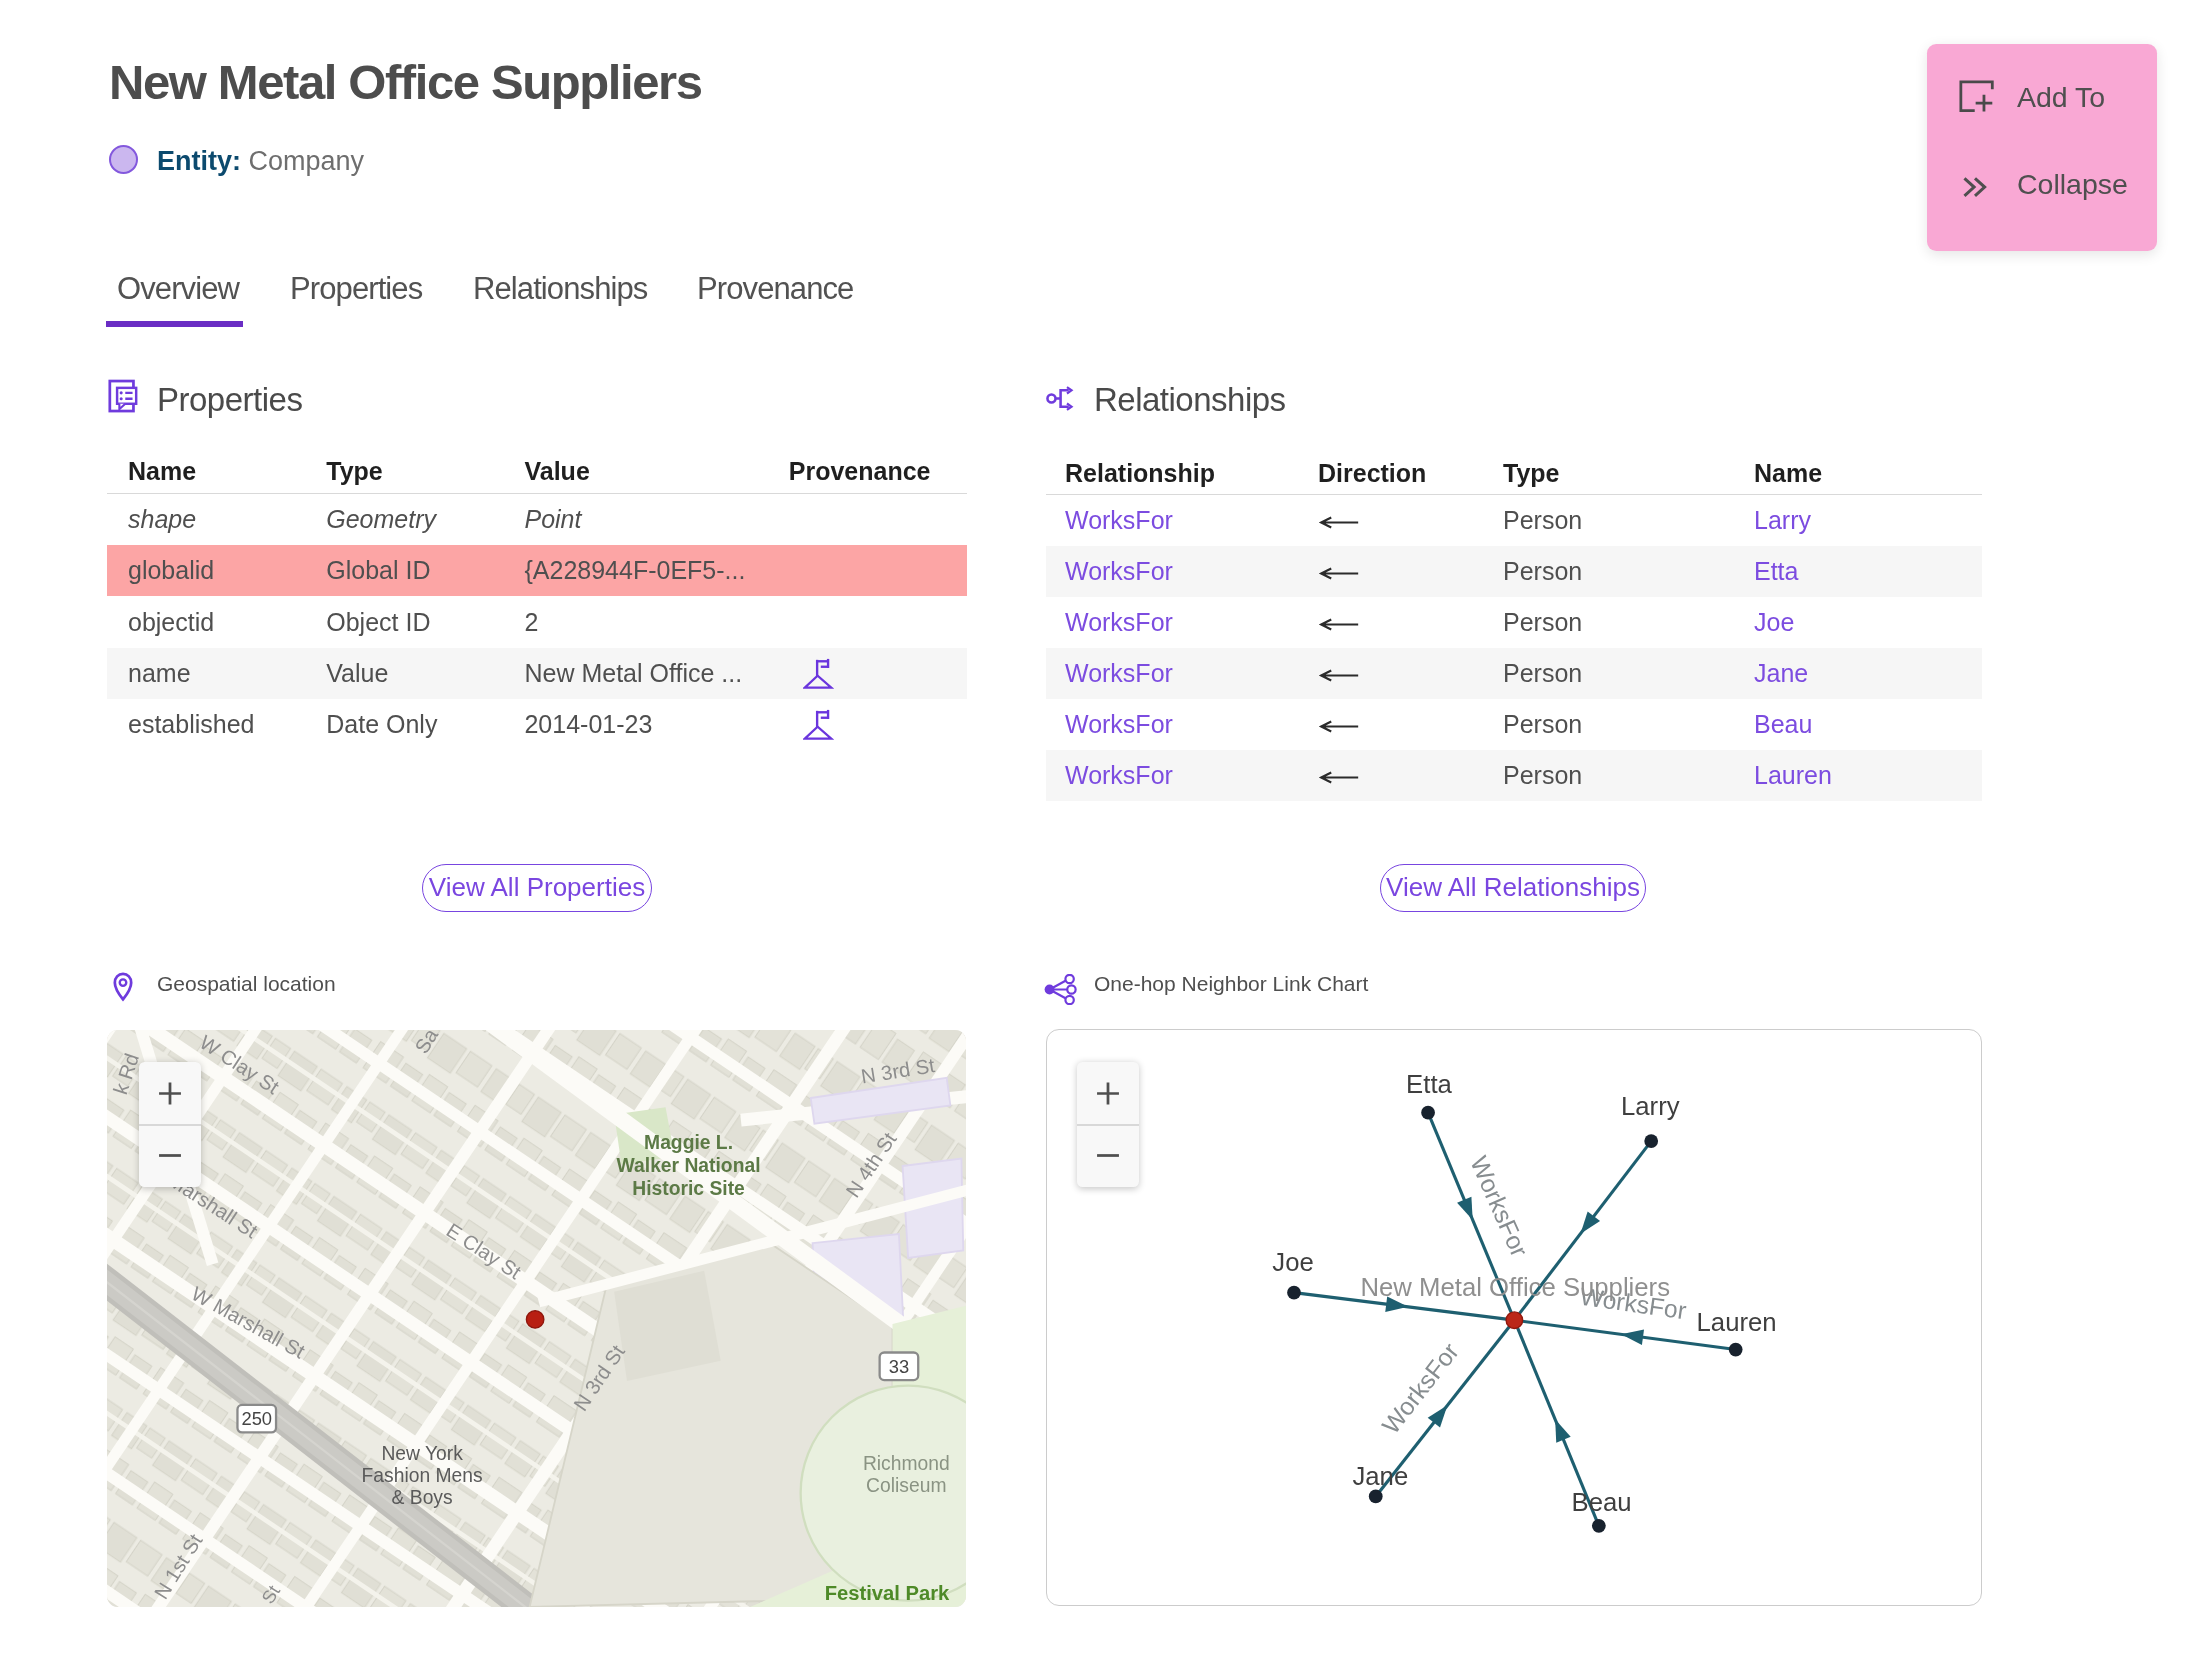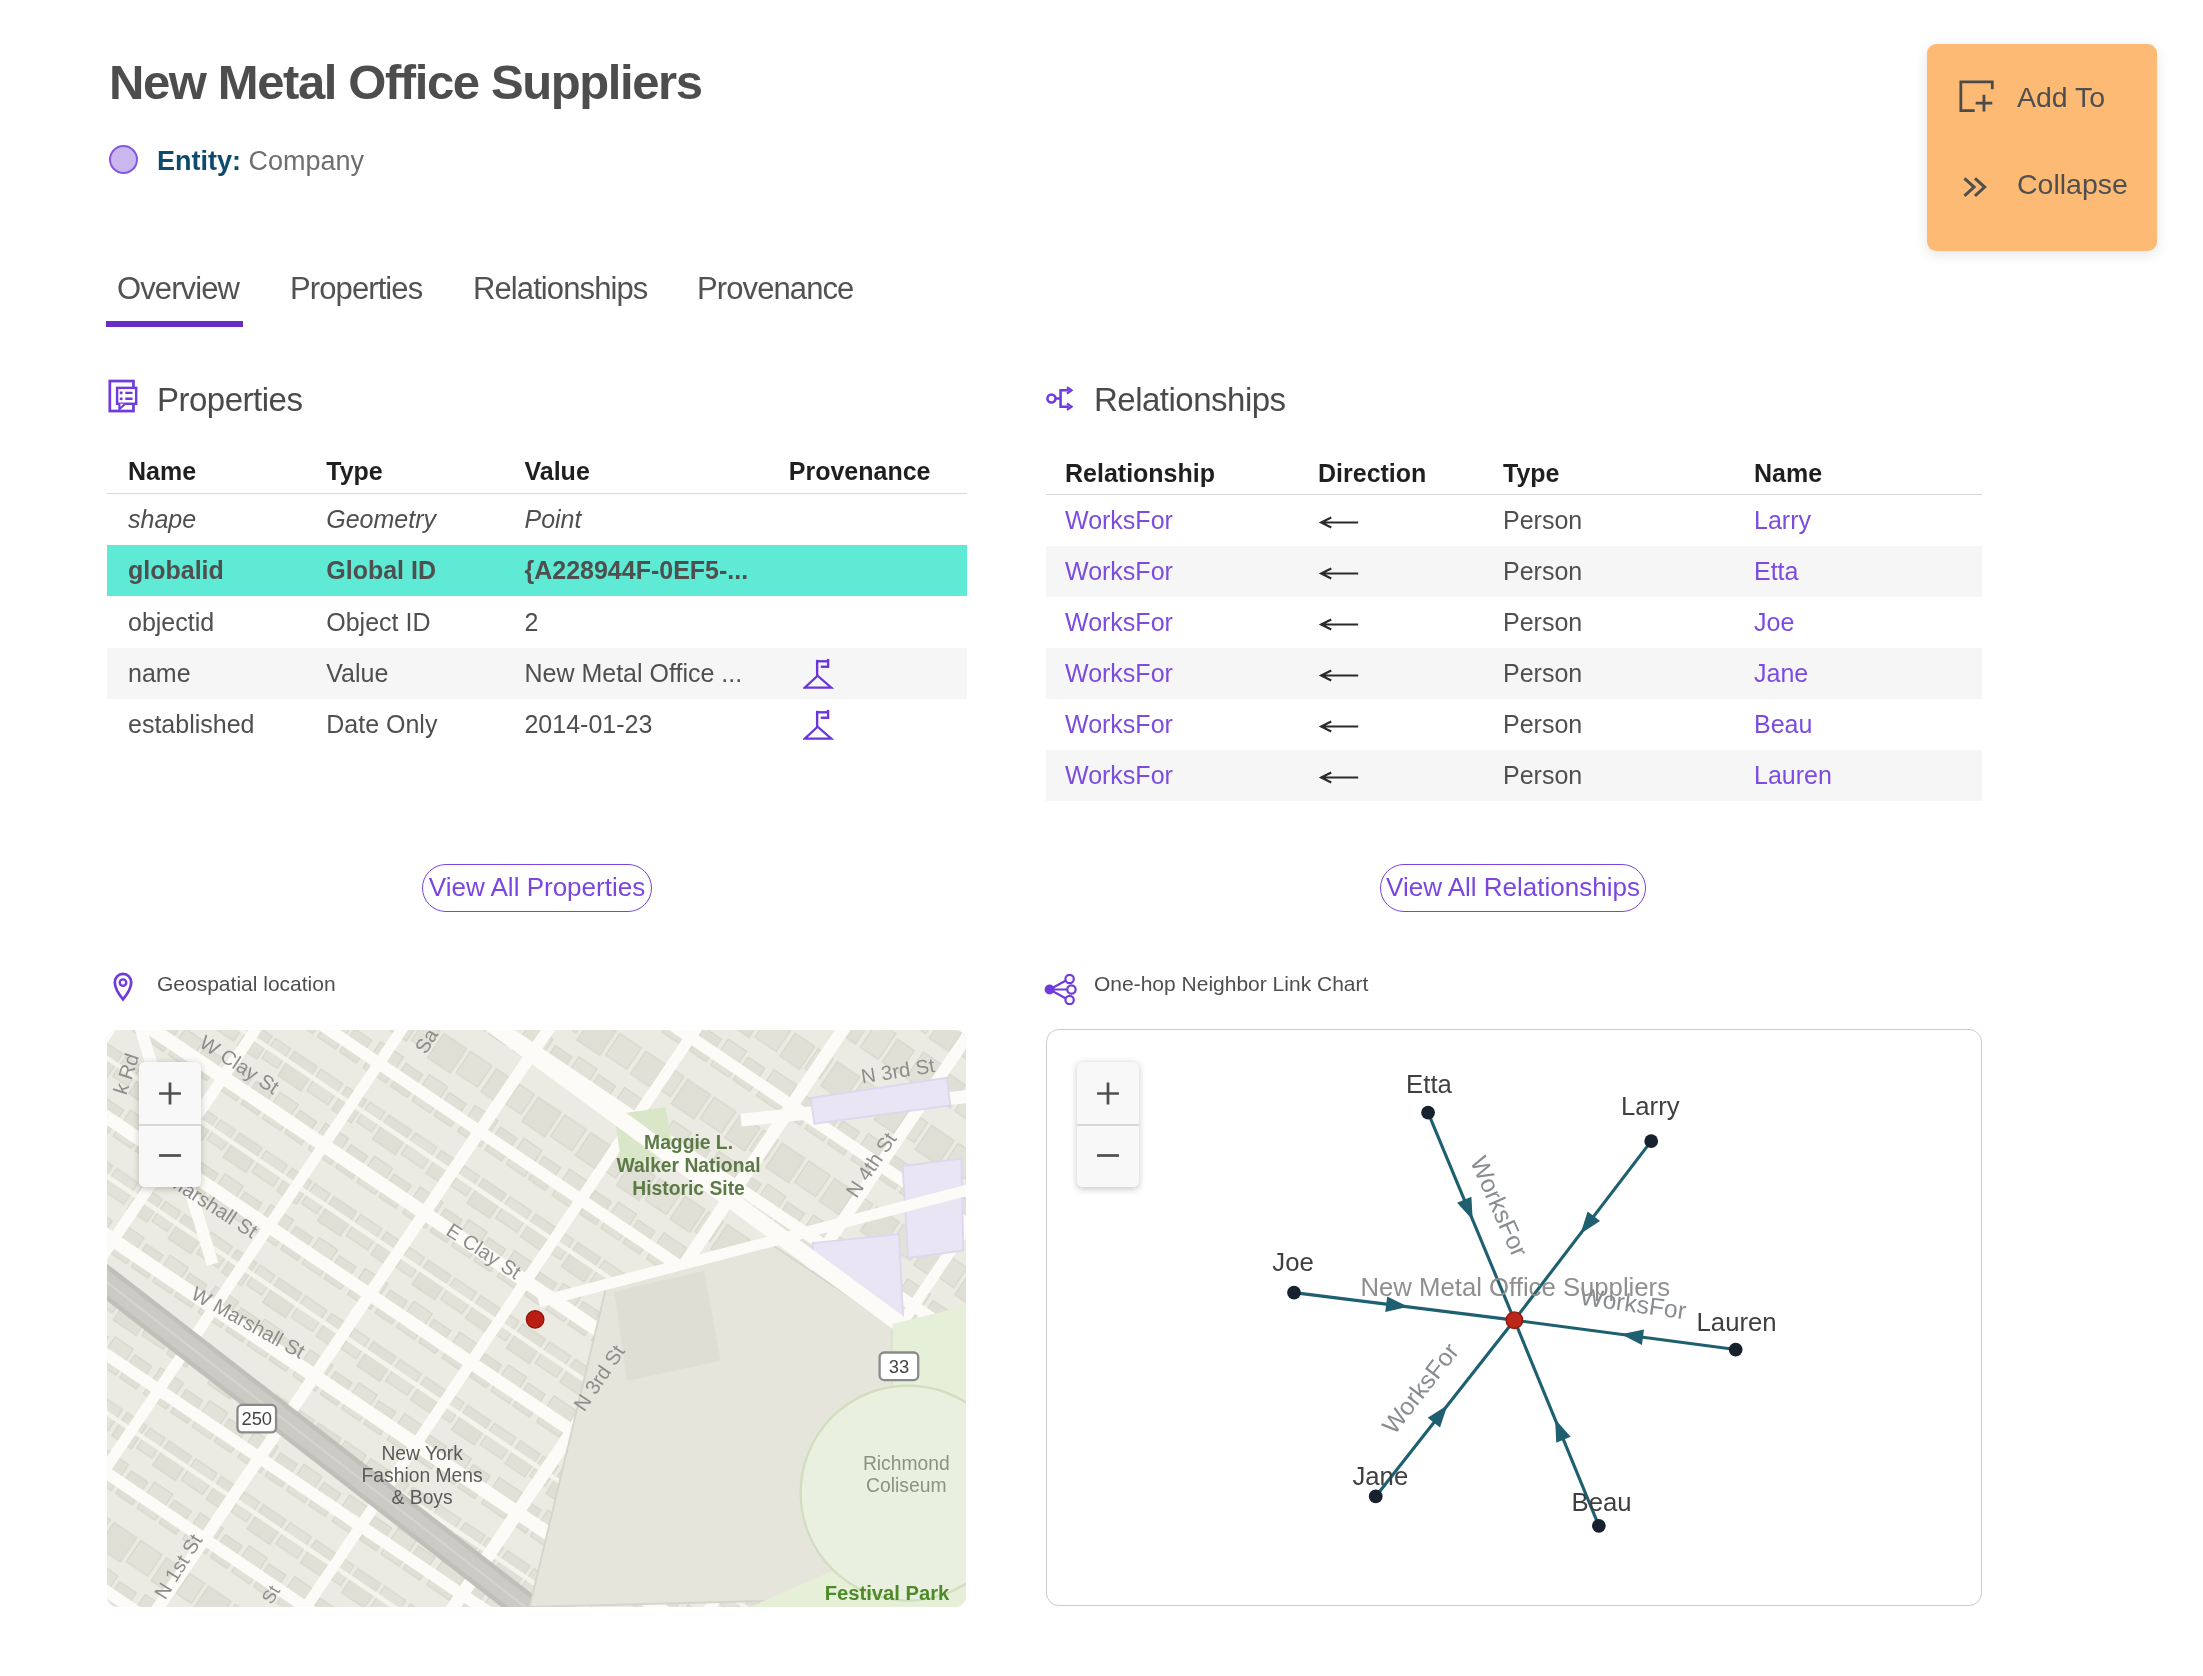--- a/index.html
+++ b/index.html
@@ -7,21 +7,21 @@
   .abs { position:absolute; }
 
   #title { left:109px; top:54px; font-size:49px; font-weight:bold; color:#4d4d4d; letter-spacing:-1.4px; }
 
   #entityrow { left:109px; top:145px; height:31px; }
   #entityrow .dot { position:absolute; left:0; top:0; width:29px; height:29px; border-radius:50%; background:#cbb7ef; border:2.8px solid #8358dd; }
   #entityrow .lbl { position:absolute; left:48px; top:0.9px; font-size:27px; color:#3f3f3f; white-space:nowrap; }
   #entityrow .lbl b { color:#0c4a6e; }
   #entityrow .lbl span { color:#6e6e6e; }
 
-  #actions { left:1927px; top:44px; width:230px; height:207px; background:#fdba74; border-radius:9.2px; box-shadow:0 3.7px 13px rgba(0,0,0,0.10); }
+  #actions { left:1927px; top:44px; width:230px; height:207px; background:#f9a8d4; border-radius:9.2px; box-shadow:0 3.7px 13px rgba(0,0,0,0.10); }
   #actions .txt { position:absolute; left:90px; font-size:28.5px; color:#4f4f4f; }
 
   #tabs { left:107px; top:271px; width:918px; }
   #tabs .tab { position:absolute; top:0; font-size:31px; color:#525252; letter-spacing:-0.9px; white-space:nowrap;text-align:right; }
   #tabs .bar { position:absolute; left:-0.9px; top:50px; width:137px; height:5.5px; background:#6a2dc4; }
 
   .sechead { font-size:33px; color:#4a4a4a; letter-spacing:-0.5px; }
   .subhead { font-size:21px; color:#4f4f4f; }
 
   table.tbl { border-collapse:collapse; table-layout:fixed; }
@@ -104,21 +104,21 @@
       <col style="width:264px">
       <col style="width:178px">
     </colgroup>
   <tbody>
       <tr style="height:51px;font-style:italic;">
         <td style="padding-left:21px;">shape</td>
         <td>Geometry</td>
         <td>Point</td>
         <td></td>
       </tr>
-  <tr style="height:51px;background:#5eead4;font-weight:bold;">
+  <tr style="height:51px;background:#fca5a5;">
         <td style="padding-left:21px;">globalid</td>
         <td>Global ID</td>
         <td>{A228944F-0EF5-...</td>
         <td></td>
       </tr>
   <tr style="height:52px;">
         <td style="padding-left:21px;">objectid</td>
         <td>Object ID</td>
         <td>2</td>
         <td></td>

